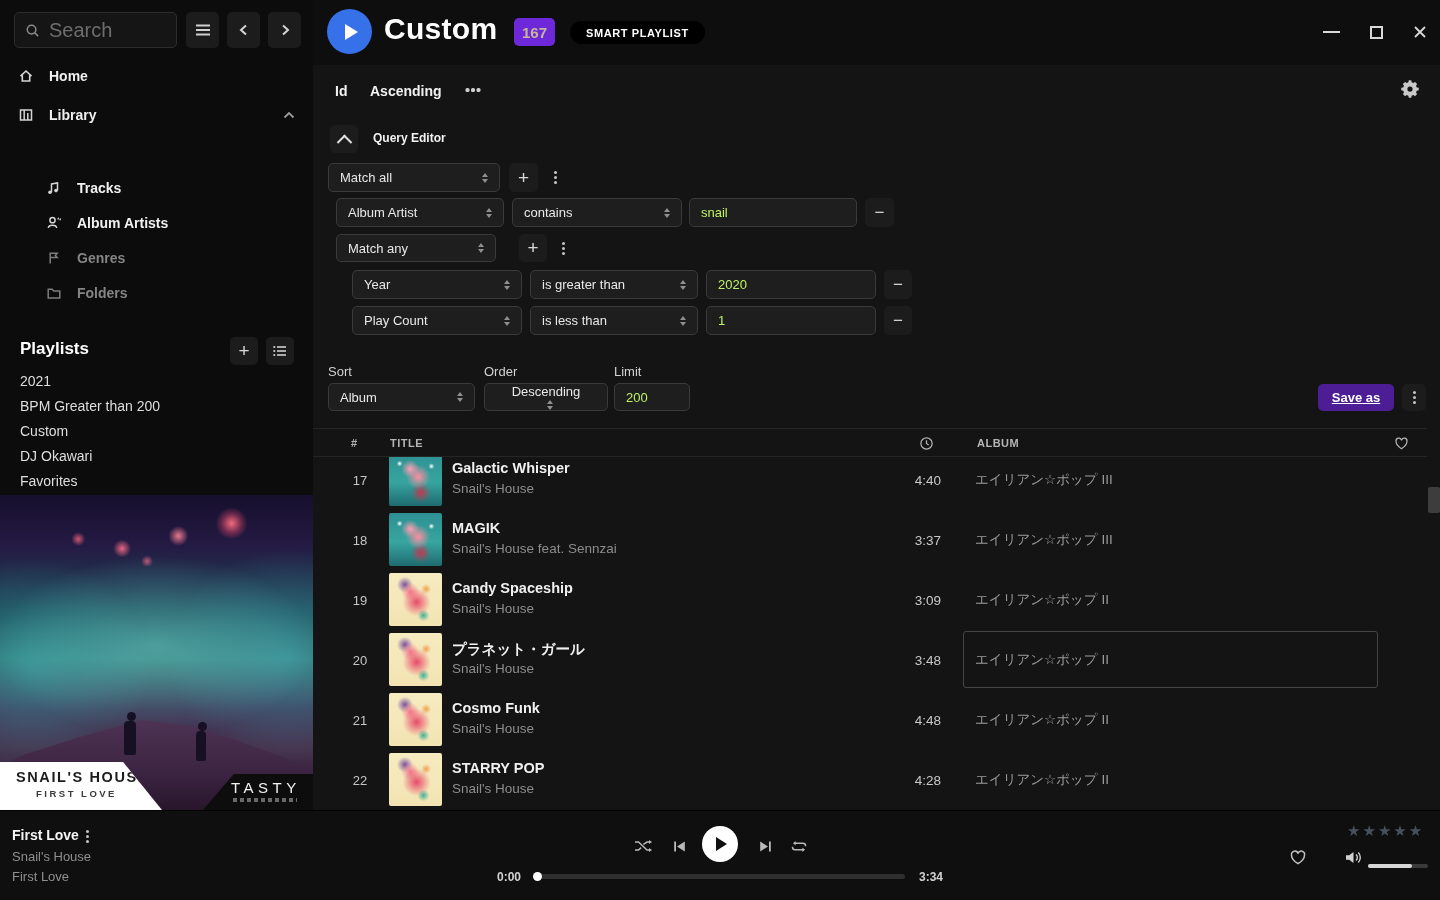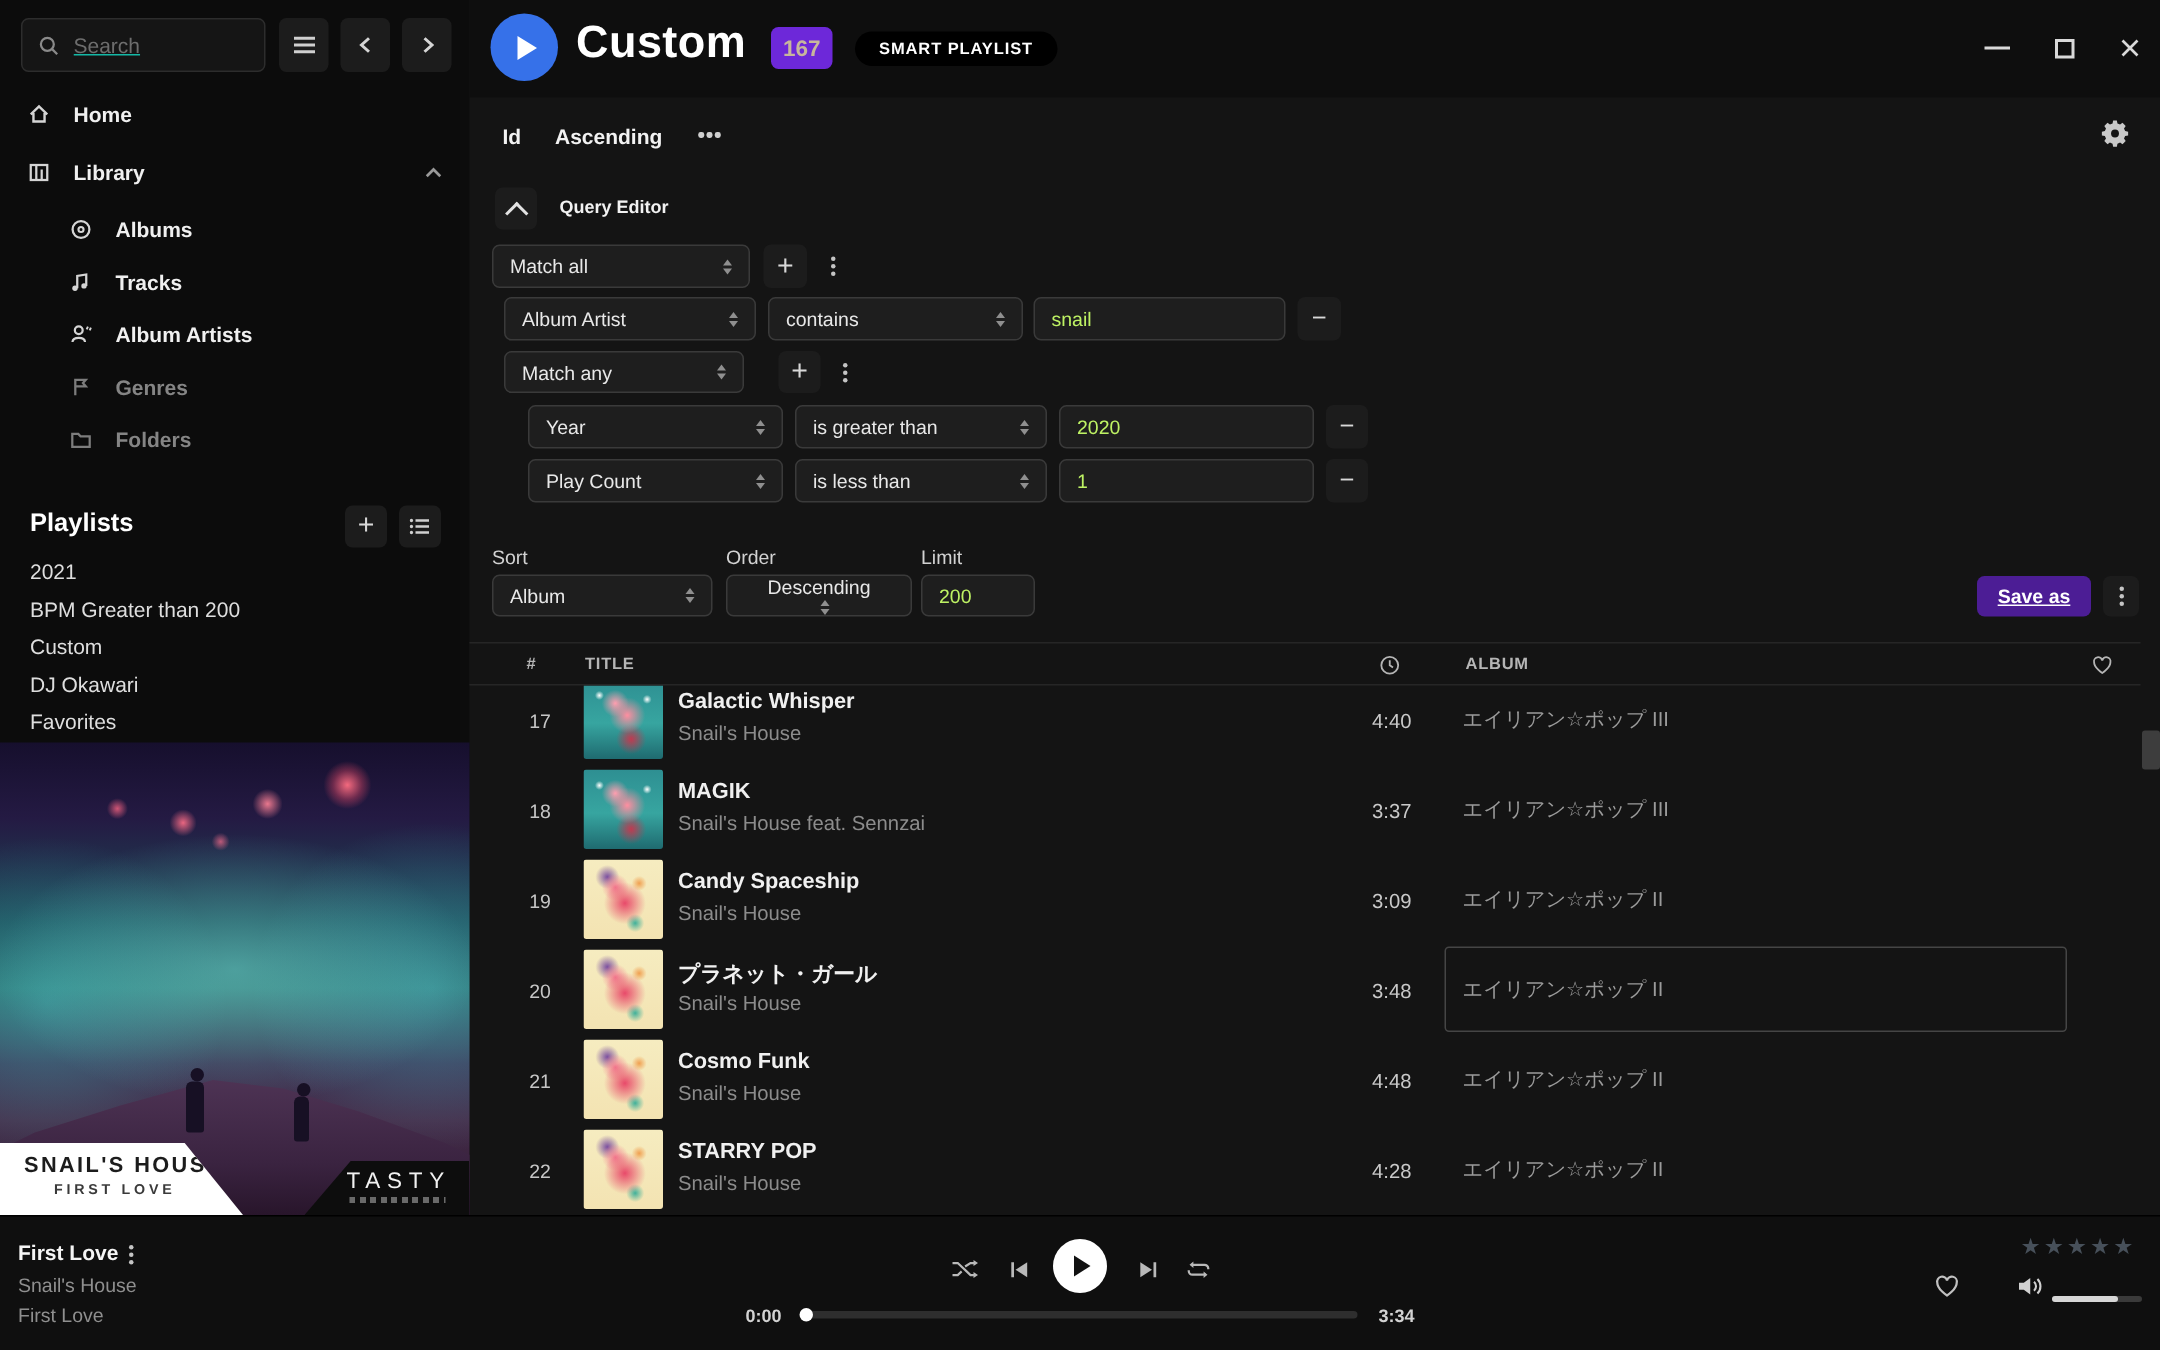--- a/index.html
+++ b/index.html
@@ -19,21 +19,21 @@
   .g-plus::before { content:"+"; font-size:19px; color:#d8d8d8; font-weight:400; line-height:1; }
   .g-minus::before { content:"−"; font-size:17px; color:#d8d8d8; line-height:1; }
   .kebab { width:3px; height:3px; border-radius:50%; background:#c4c4c4; box-shadow:0 -5px 0 #c4c4c4, 0 5px 0 #c4c4c4; }
   .dots-h { width:3.2px; height:3.2px; border-radius:50%; background:#cfcfcf; box-shadow:-5.5px 0 0 #cfcfcf, 5.5px 0 0 #cfcfcf; }
   .lines-3 { width:14px; height:2px; background:#d0d0d0; box-shadow:0 -4.5px 0 #d0d0d0, 0 4.5px 0 #d0d0d0; }
   .lines-4 { width:15px; height:2px; background:#c0c0c0; box-shadow:0 -7.5px 0 #c0c0c0, 0 -2.5px 0 #c0c0c0, 0 2.5px 0 #c0c0c0; margin-top:5px; }
 
   
   #sidebar { position:absolute; left:0; top:0; width:313px; height:810px; background:#0c0c0c; }
   #searchbox { position:absolute; left:14px; top:12px; width:163px; height:36px; background:#151515; border:1px solid #2d2d2d; border-radius:5px; display:flex; align-items:center; padding:0 10px; gap:9px; }
-  #searchbox input { background:transparent; border:none; outline:none; color:#14b8a6; font-size:14px; width:100px; font-family:inherit;text-decoration:underline; }
+  #searchbox input { background:transparent; border:none; outline:none; color:#14b8a6; font-size:20px; width:100px; font-family:inherit; }
   #searchbox input::placeholder { color:#6d6d6d; }
   .side-item { position:absolute; left:0; width:313px; height:32px; display:flex; align-items:center; gap:15px; padding-left:18px; color:#f0f0f0; font-size:14px; font-weight:700; cursor:pointer; }
   .side-sub { padding-left:46px; }
   .side-sub.dim { color:#858585; }
   .pl-item { position:absolute; left:0; width:313px; height:25px; display:flex; align-items:center; padding-left:20px; color:#dedede; font-size:14px; cursor:pointer; }
   #pl-title { position:absolute; left:20px; top:339px; font-size:17px; font-weight:800; color:#fff; }
 
   
   #cover { position:absolute; left:0; top:495px; width:313px; height:315px; overflow:hidden;
     background:
@@ -159,27 +159,20 @@
           <rect x="2.5" y="3" width="11" height="10" fill="none" stroke="#d5d5d5" stroke-width="1.5"></rect>
           <line x1="6.2" y1="3" x2="6.2" y2="13" stroke="#d5d5d5" stroke-width="1.5"></line>
           <line x1="9.8" y1="6" x2="9.8" y2="13" stroke="#d5d5d5" stroke-width="1.5"></line>
         </svg>
       <span>Library</span>
       <svg style="position:absolute;right:18px;" width="12" height="8" viewBox="0 0 12 8">
           <polyline points="1.5,6.5 6,2 10.5,6.5" fill="none" stroke="#9a9a9a" stroke-width="1.8"></polyline>
         </svg>
     </div>
 
-    <div class="side-item side-sub" style="top:137px;">
-      <svg width="16" height="16" viewBox="0 0 16 16">
-          <circle cx="8" cy="8" r="5.6" fill="none" stroke="#d5d5d5" stroke-width="1.5"></circle>
-          <circle cx="8" cy="8" r="1.7" fill="none" stroke="#d5d5d5" stroke-width="1.4"></circle>
-        </svg>
-      <span>Albums</span>
-    </div>
     <div class="side-item side-sub" style="top:172px;">
       <svg width="16" height="16" viewBox="0 0 16 16">
           <path d="M5.5 12.2V4l6-1v7.6" fill="none" stroke="#d5d5d5" stroke-width="1.5"></path>
           <circle cx="4" cy="12.2" r="1.8" fill="#d5d5d5"></circle>
           <circle cx="10" cy="10.6" r="1.8" fill="#d5d5d5"></circle>
         </svg>
       <span>Tracks</span>
     </div>
     <div class="side-item side-sub" style="top:207px;">
       <svg width="16" height="16" viewBox="0 0 16 16">

